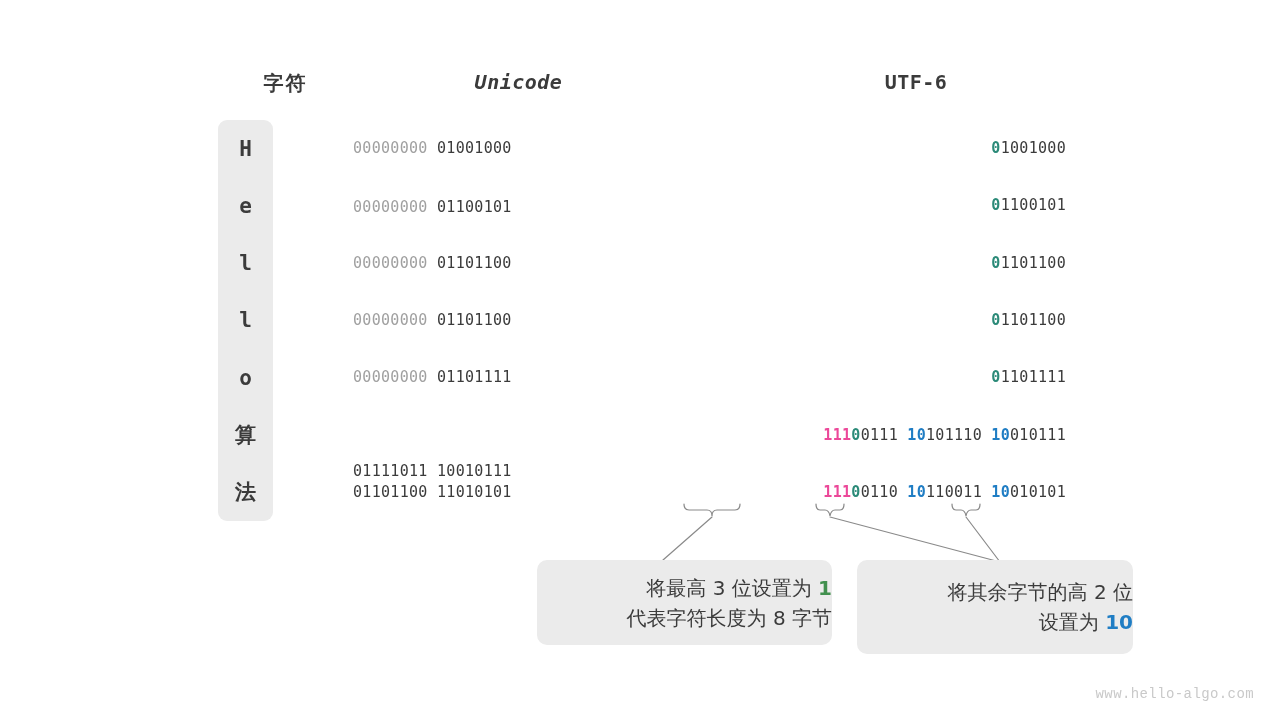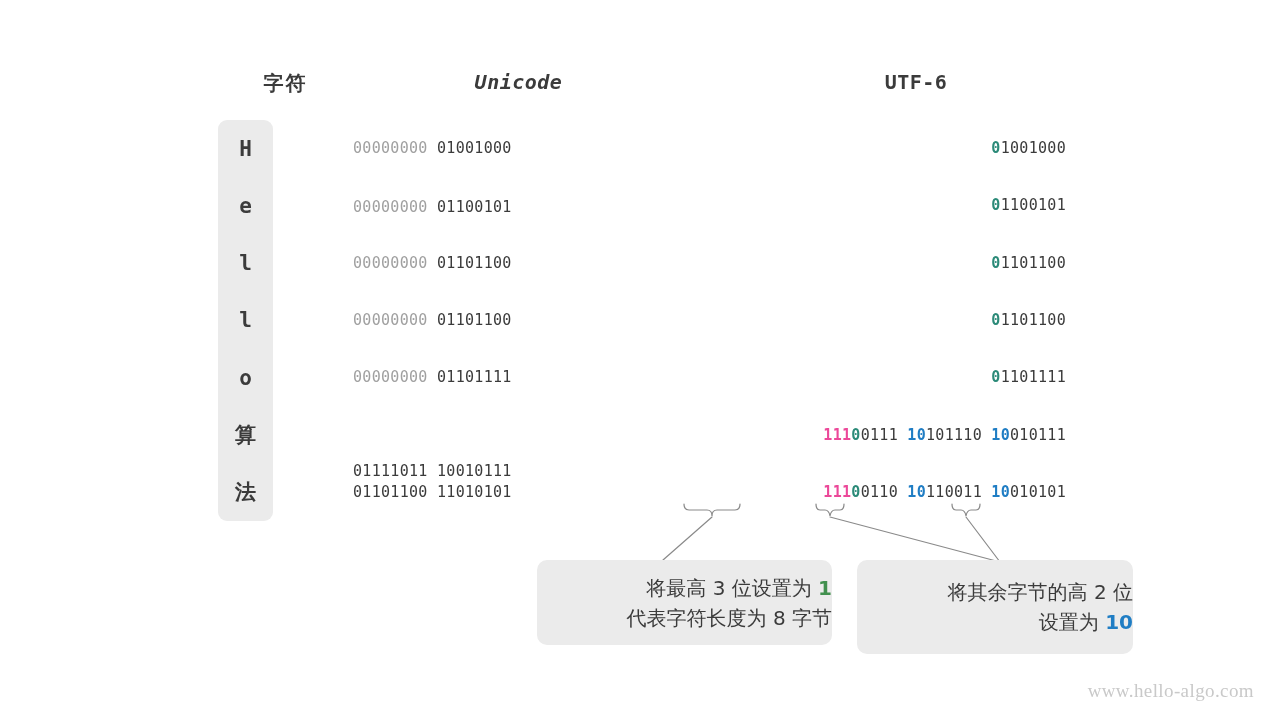--- a/index.html
+++ b/index.html
@@ -134,22 +134,22 @@
   #callout-2 { left: 857px; top: 560px; width: 276px; height: 94px; }
   .callout-line { white-space: pre; }
   .hl-green { color: #41904e; font-weight: bold; }
   .hl-blue  { color: #1f7dc4; font-weight: bold; }
 
   
   #watermark {
     position: absolute;
     right: 26px;
     bottom: 18px;
-    font-family: Liberation Serif, serif;
-    font-size: 19px;
+    font-family: Liberation Mono, monospace;
+    font-size: 14px;
     color: #c9c9c9;
     letter-spacing: 0.4px;
   }
 </style>
 </head>
 <body>
 
 <div class="col-header" id="hdr-char">字符</div>
 <div class="col-header" id="hdr-unicode">Unicode</div>
 <div class="col-header" id="hdr-utf8">UTF-6</div>

